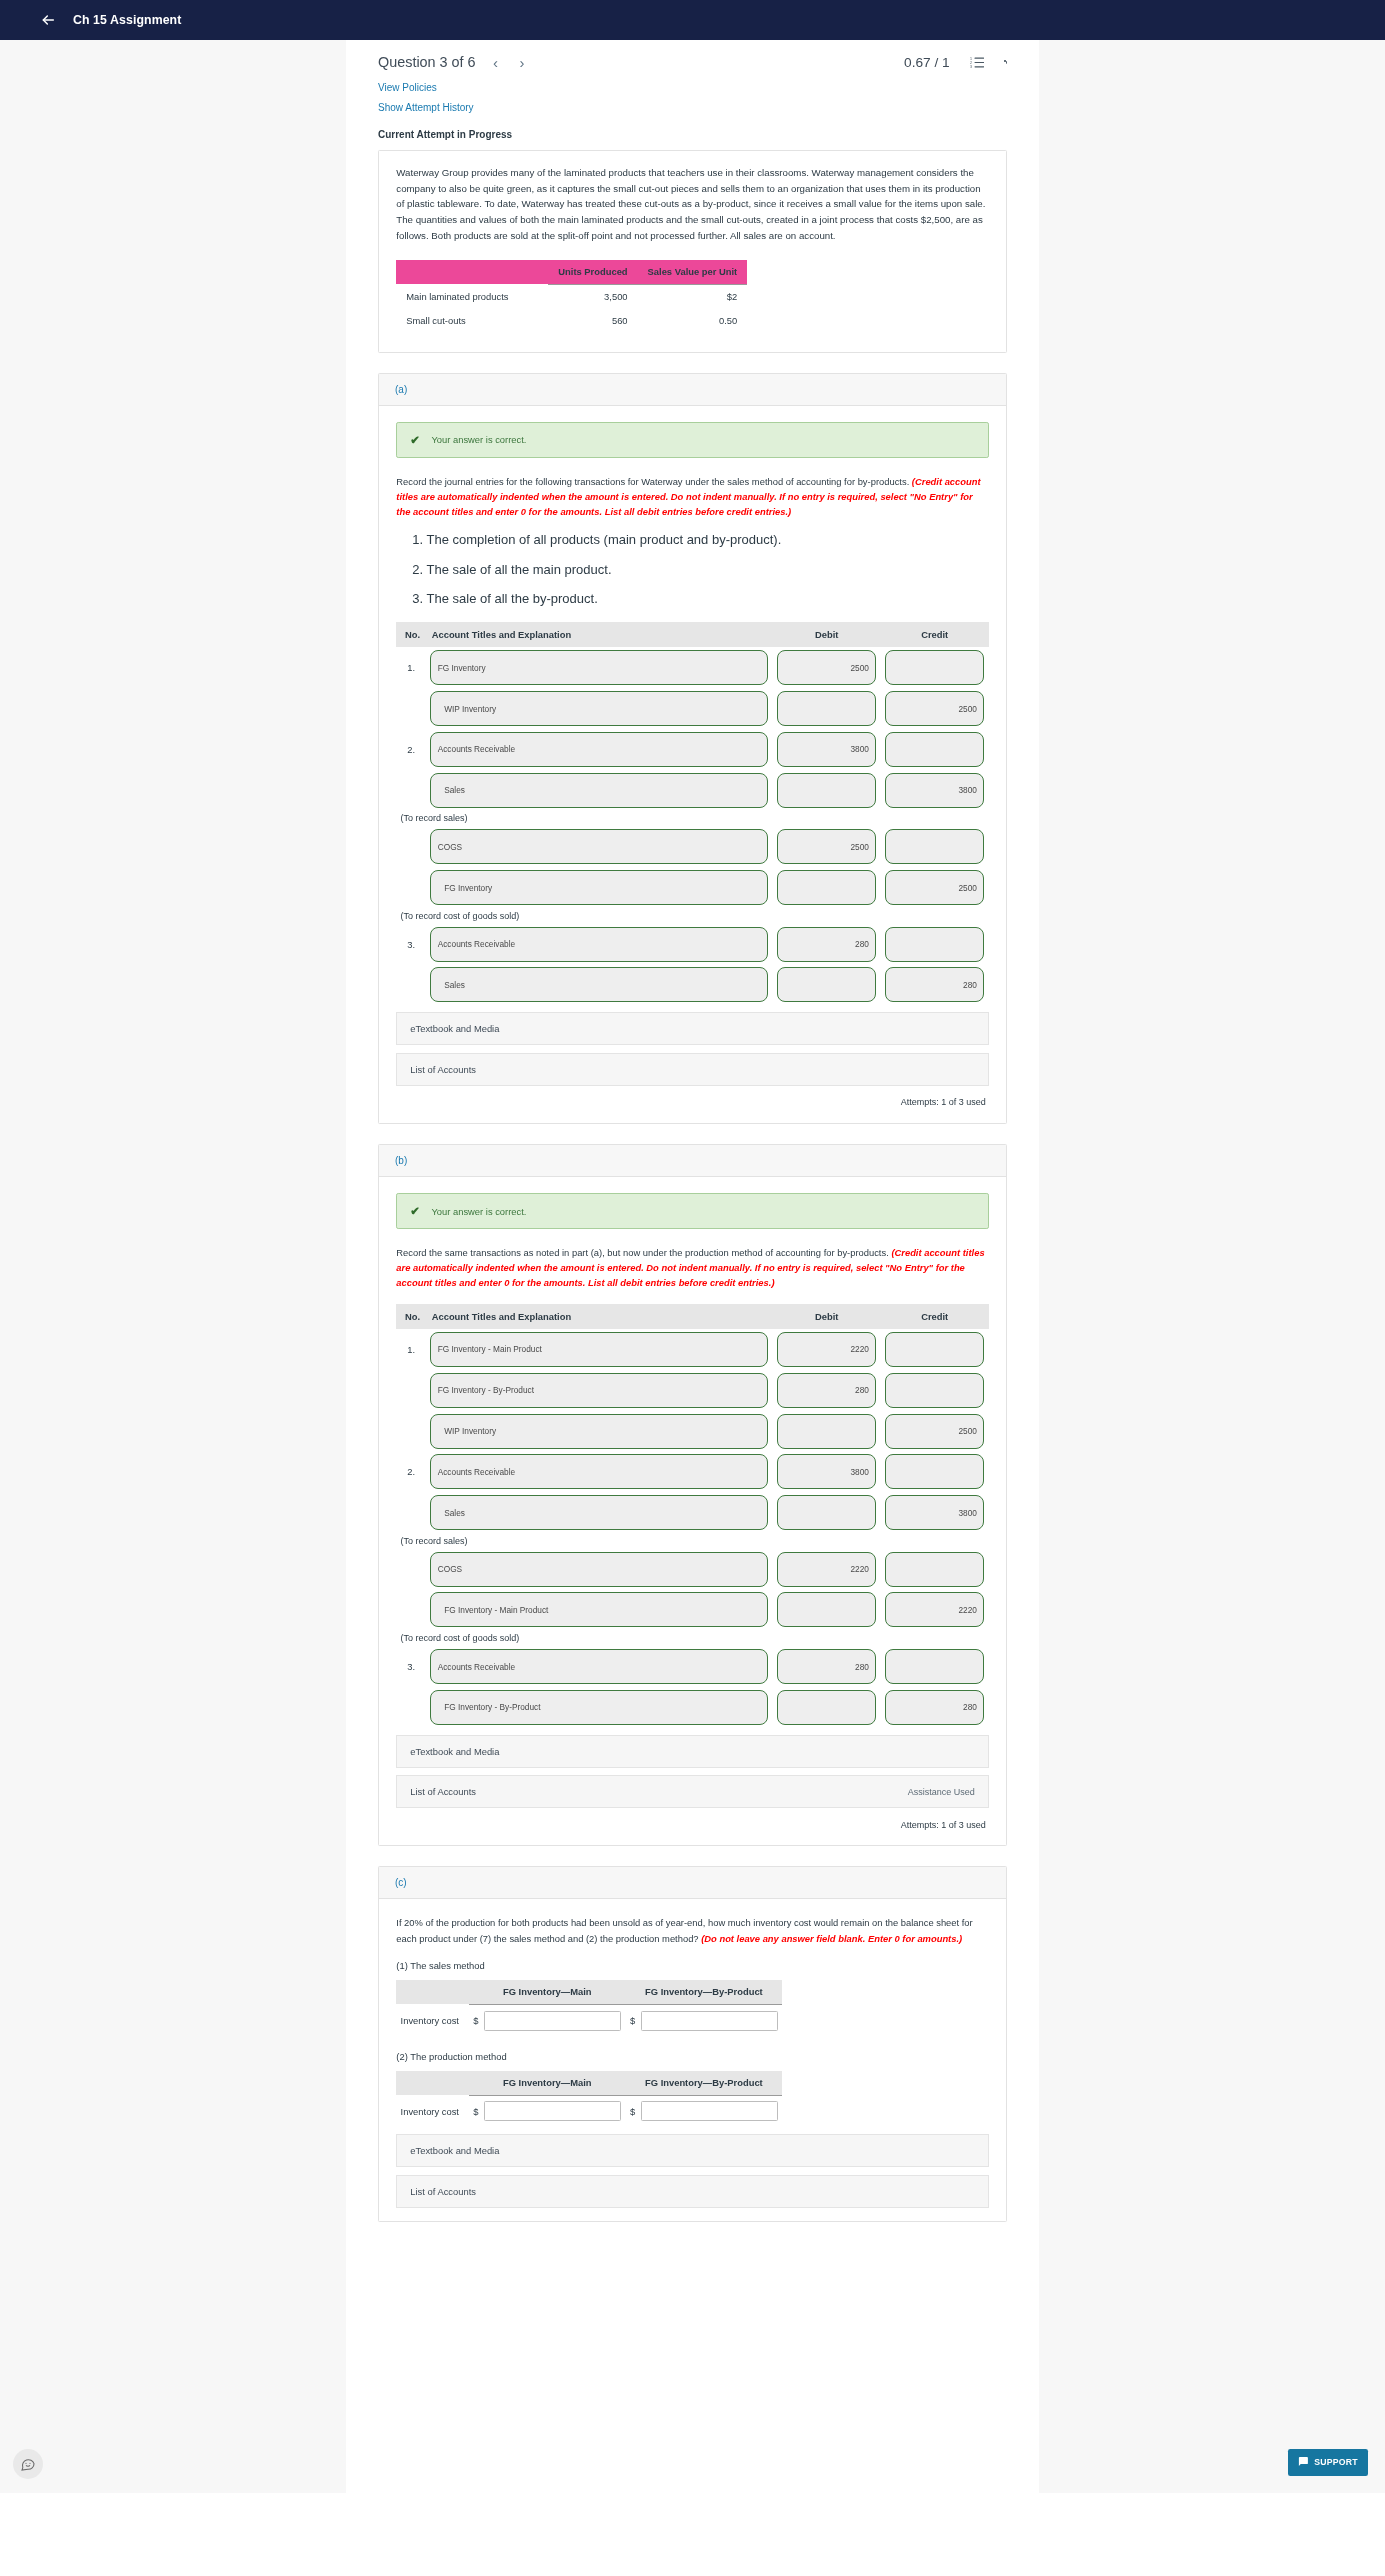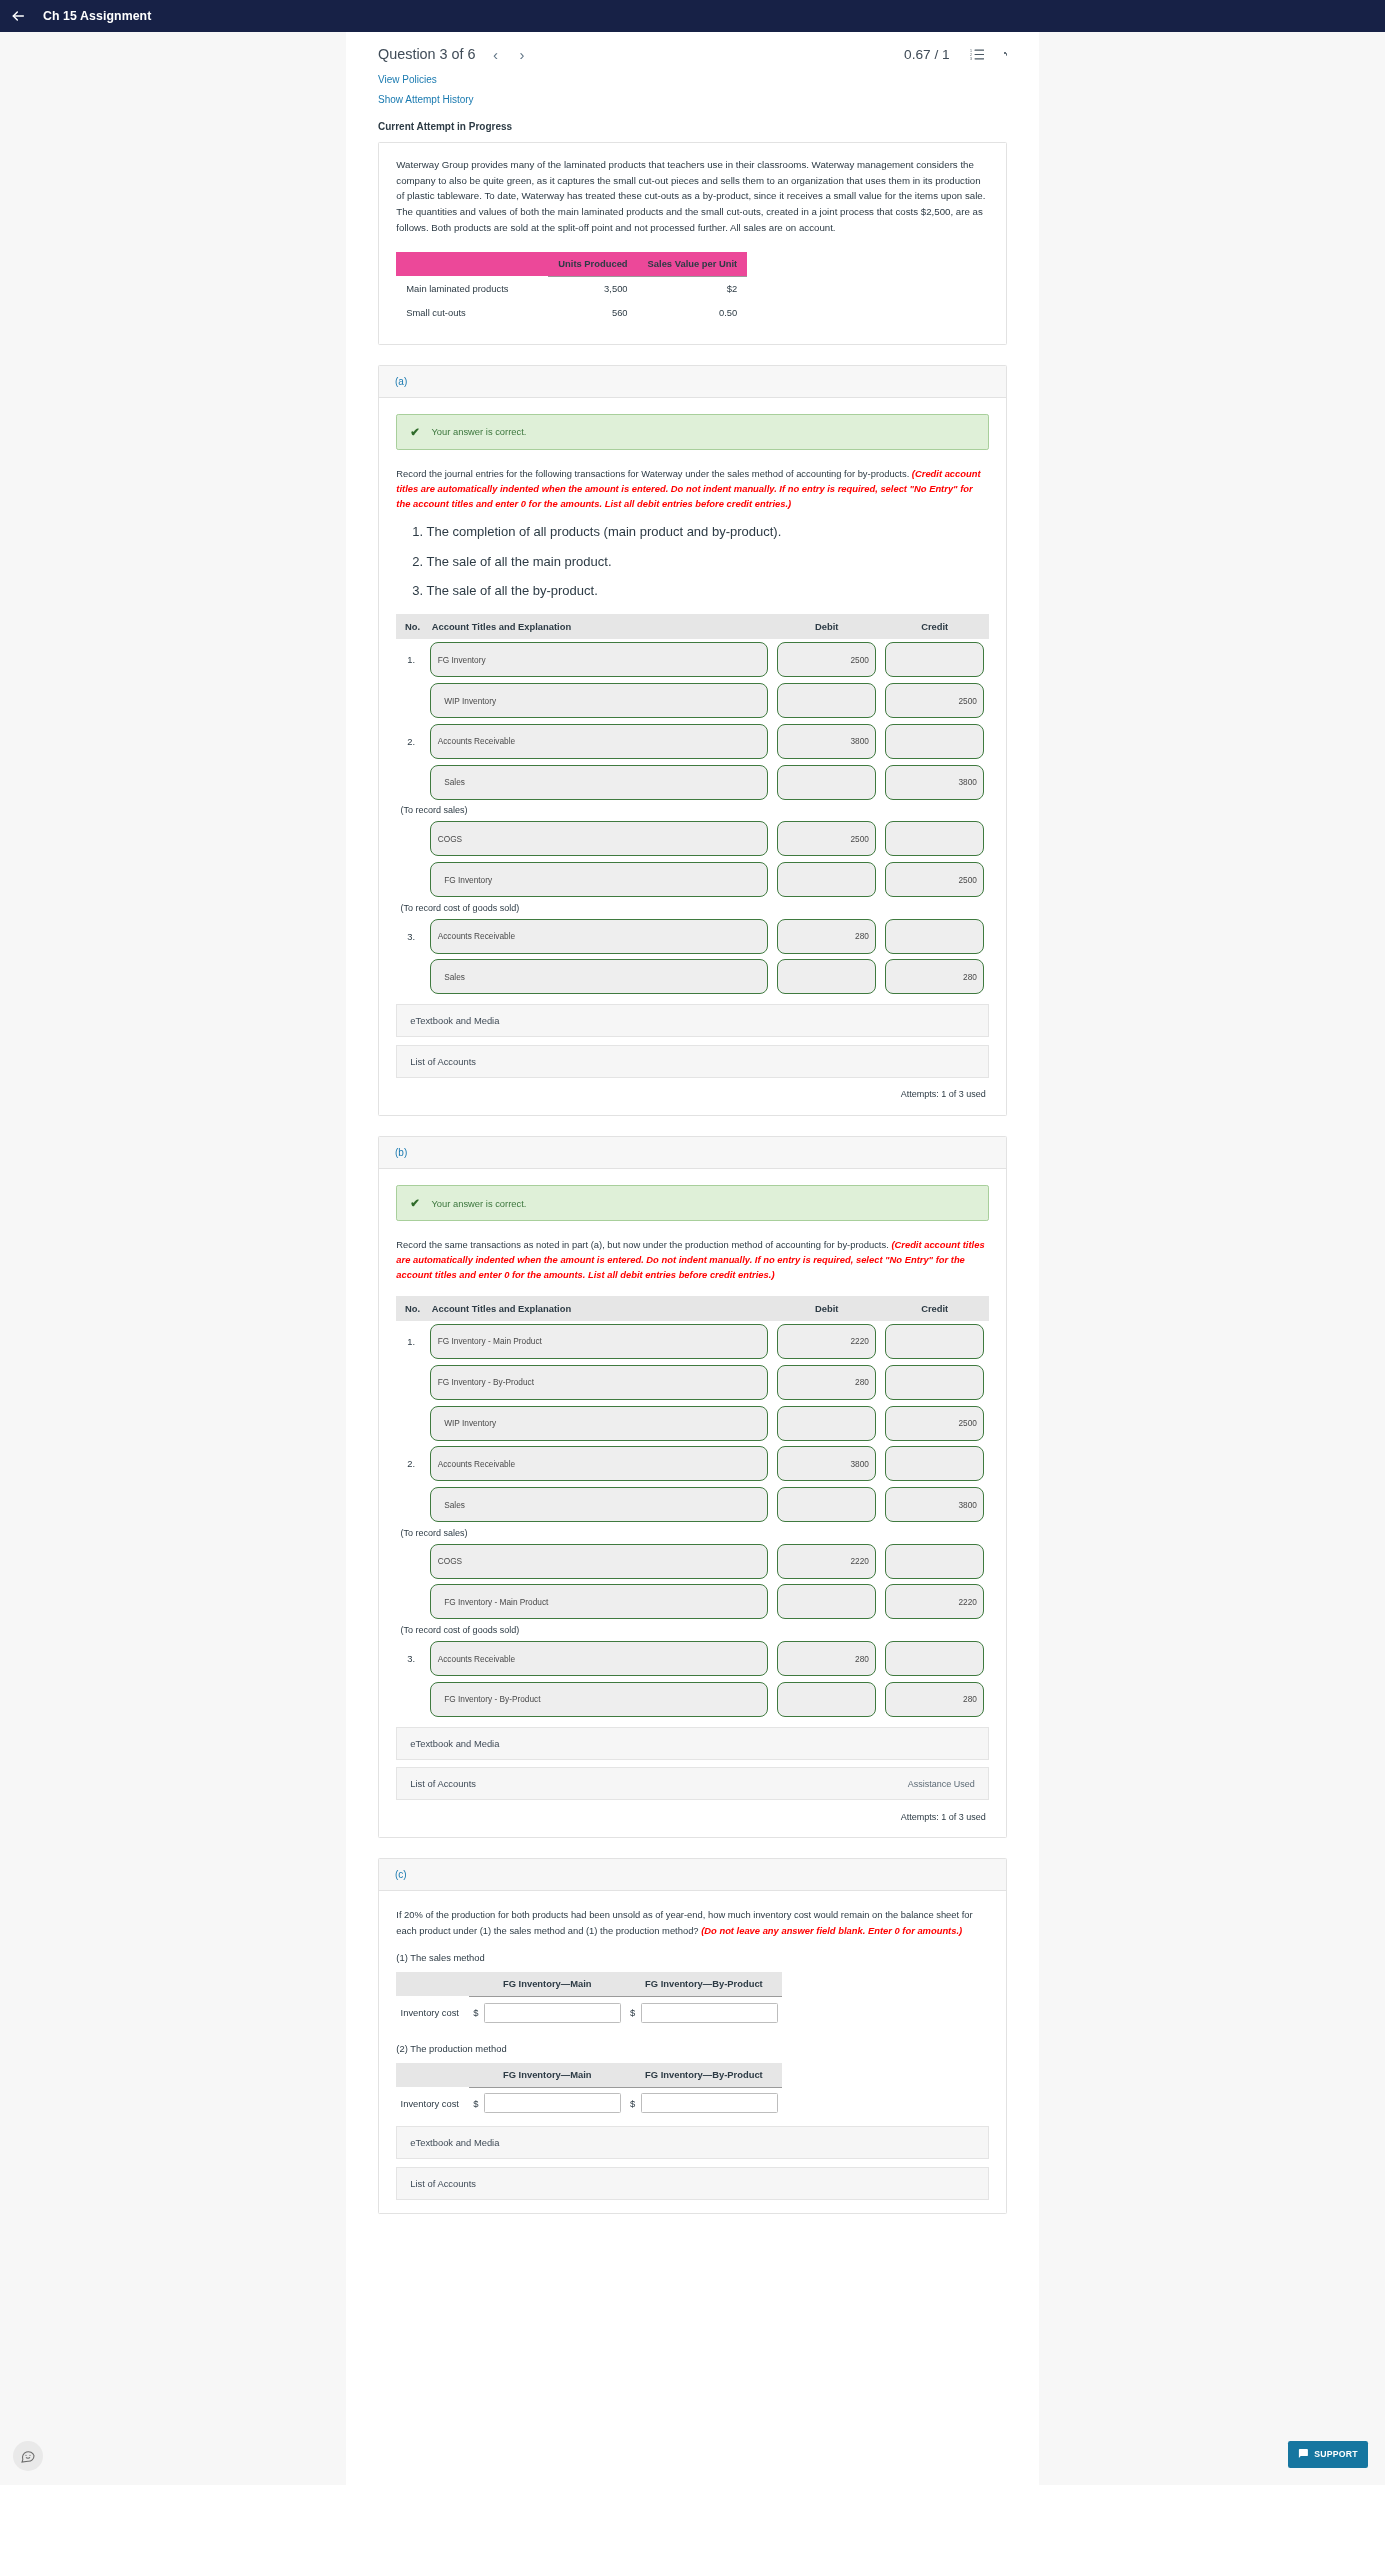--- a/index.html
+++ b/index.html
@@ -6,25 +6,25 @@
   html, body { width: 1385px; }
   body {
     background: #ffffff;
     font-family: "Liberation Sans", sans-serif;
     color: #2d3b45;
     -webkit-font-smoothing: antialiased;
   }
 
   
   .topbar {
-    height: 32px;
+    height: 40px;
     background: #172146;
     display: flex;
     align-items: center;
-    padding-left: 8px;
+    padding-left: 38px;
     gap: 16px;
   }
   .back-arrow {
     width: 19px; height: 19px;
     display: flex; align-items: center; justify-content: center;
     cursor: pointer;
   }
   .back-arrow svg { display:block; }
   .topbar-title {
     color: #ffffff;
@@ -684,21 +684,21 @@
               </div>
               <div class="attempts">Attempts: 1 of 3 used</div>
             </div>
           </div>
         </div>
 
       <div class="part">
         <div class="part-head">(c)</div>
         <div class="part-body">
           <div class="instr">
-            <span>If 20% of the production for both products had been unsold as of year-end, how much inventory cost would remain on the balance sheet for each product under (1) the sales method and (1) the production method? </span><span class="red">(Do not leave any answer field blank. Enter 0 for amounts.)</span>
+            <span>If 20% of the production for both products had been unsold as of year-end, how much inventory cost would remain on the balance sheet for each product under (7) the sales method and (2) the production method? </span><span class="red">(Do not leave any answer field blank. Enter 0 for amounts.)</span>
           </div>
 
           <div id="part-c-sections">
               <div class="subhead">(1) The sales method</div>
               <table class="ctable">
                 <thead>
                   <tr>
                     <th class="blank"></th>
                     <th>FG Inventory—Main</th>
                     <th>FG Inventory—By-Product</th>

